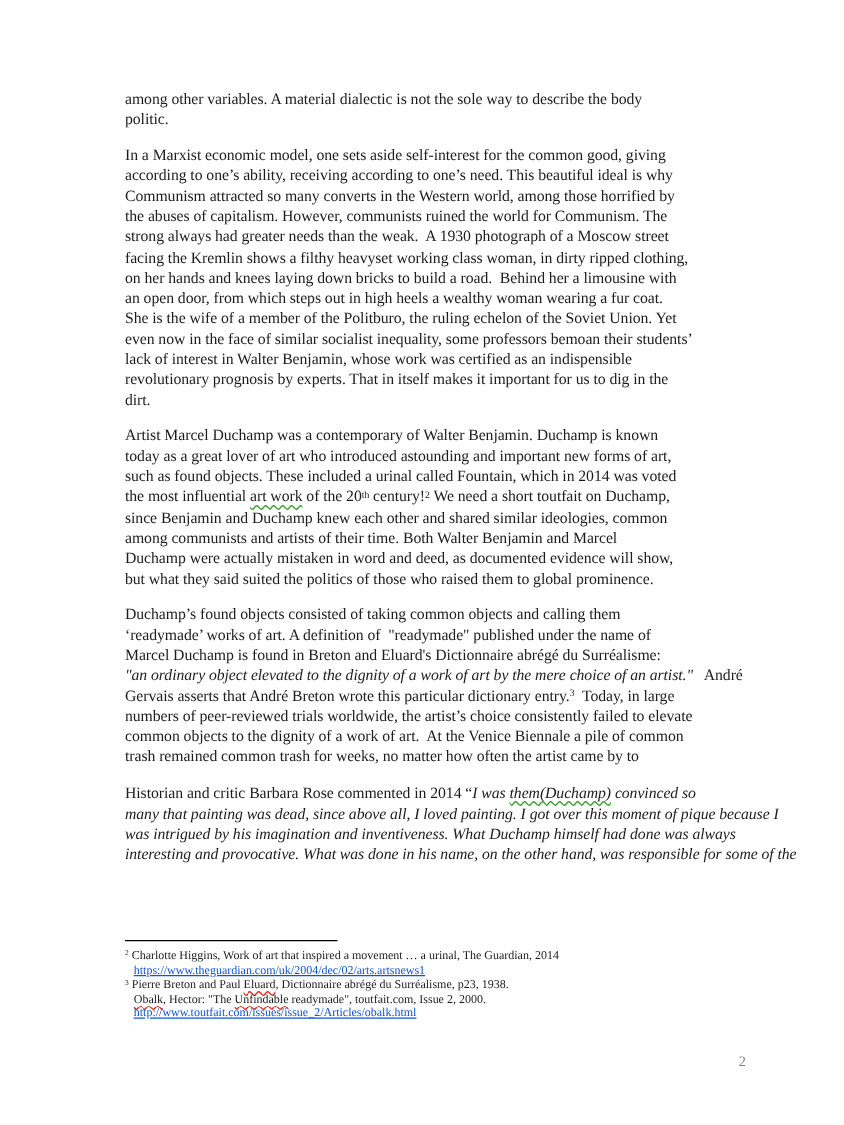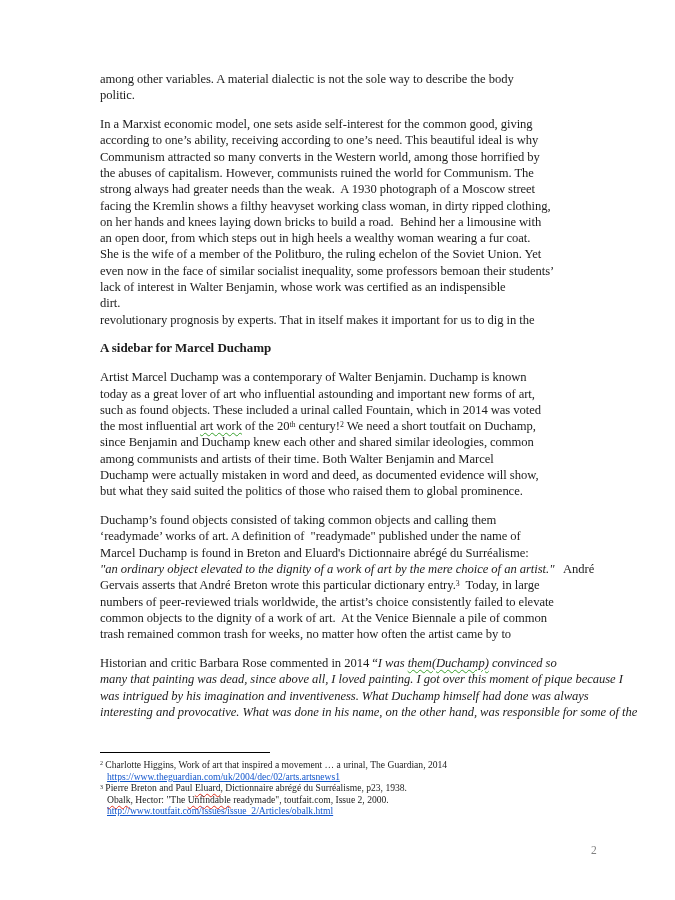--- a/index.html
+++ b/index.html
@@ -60,29 +60,26 @@
         <div class="line"><span class="">according to one’s ability, receiving according to one’s need. This beautiful ideal is why</span></div>
         <div class="line"><span class="">Communism attracted so many converts in the Western world, among those horrified by</span></div>
         <div class="line"><span class="">the abuses of capitalism. However, communists ruined the world for Communism. The</span></div>
         <div class="line"><span class="">strong always had greater needs than the weak.  A 1930 photograph of a Moscow street</span></div>
         <div class="line"><span class="">facing the Kremlin shows a filthy heavyset working class woman, in dirty ripped clothing,</span></div>
         <div class="line"><span class="">on her hands and knees laying down bricks to build a road.  Behind her a limousine with</span></div>
         <div class="line"><span class="">an open door, from which steps out in high heels a wealthy woman wearing a fur coat.</span></div>
         <div class="line"><span class="">She is the wife of a member of the Politburo, the ruling echelon of the Soviet Union. Yet</span></div>
         <div class="line"><span class="">even now in the face of similar socialist inequality, some professors bemoan their students’</span></div>
         <div class="line"><span class="">lack of interest in Walter Benjamin, whose work was certified as an indispensible</span></div>
+        <div class="line"><span class="">revolutionary prognosis by experts. That in itself makes it important for us to dig in the</span></div>
         <div class="line"><span class="">dirt.</span></div>
-        <div class="line"><span class="">revolutionary prognosis by experts. That in itself makes it important for us to dig in the</span></div>
-      </div>
-      <div class="para heading">
-        <div class="line"><span class="">A sidebar for Marcel Duchamp</span></div>
       </div>
       <div class="para">
         <div class="line"><span class="">Artist Marcel Duchamp was a contemporary of Walter Benjamin. Duchamp is known</span></div>
-        <div class="line"><span class="">today as a great lover of art who influential astounding and important new forms of art,</span></div>
+        <div class="line"><span class="">today as a great lover of art who introduced astounding and important new forms of art,</span></div>
         <div class="line"><span class="">such as found objects. These included a urinal called Fountain, which in 2014 was voted</span></div>
         <div class="line"><span class="">the most influential </span><span class="sq-g">art work</span><span class=""> of the 20</span><span class="sup">th</span><span class=""> century!</span><span class="sup">2</span><span class=""> We need a short toutfait on Duchamp,</span></div>
         <div class="line"><span class="">since Benjamin and Duchamp knew each other and shared similar ideologies, common</span></div>
         <div class="line"><span class="">among communists and artists of their time. Both Walter Benjamin and Marcel</span></div>
         <div class="line"><span class="">Duchamp were actually mistaken in word and deed, as documented evidence will show,</span></div>
         <div class="line"><span class="">but what they said suited the politics of those who raised them to global prominence.</span></div>
       </div>
       <div class="para">
         <div class="line"><span class="">Duchamp’s found objects consisted of taking common objects and calling them</span></div>
         <div class="line"><span class="">‘readymade’ works of art. A definition of  "readymade" published under the name of</span></div>

